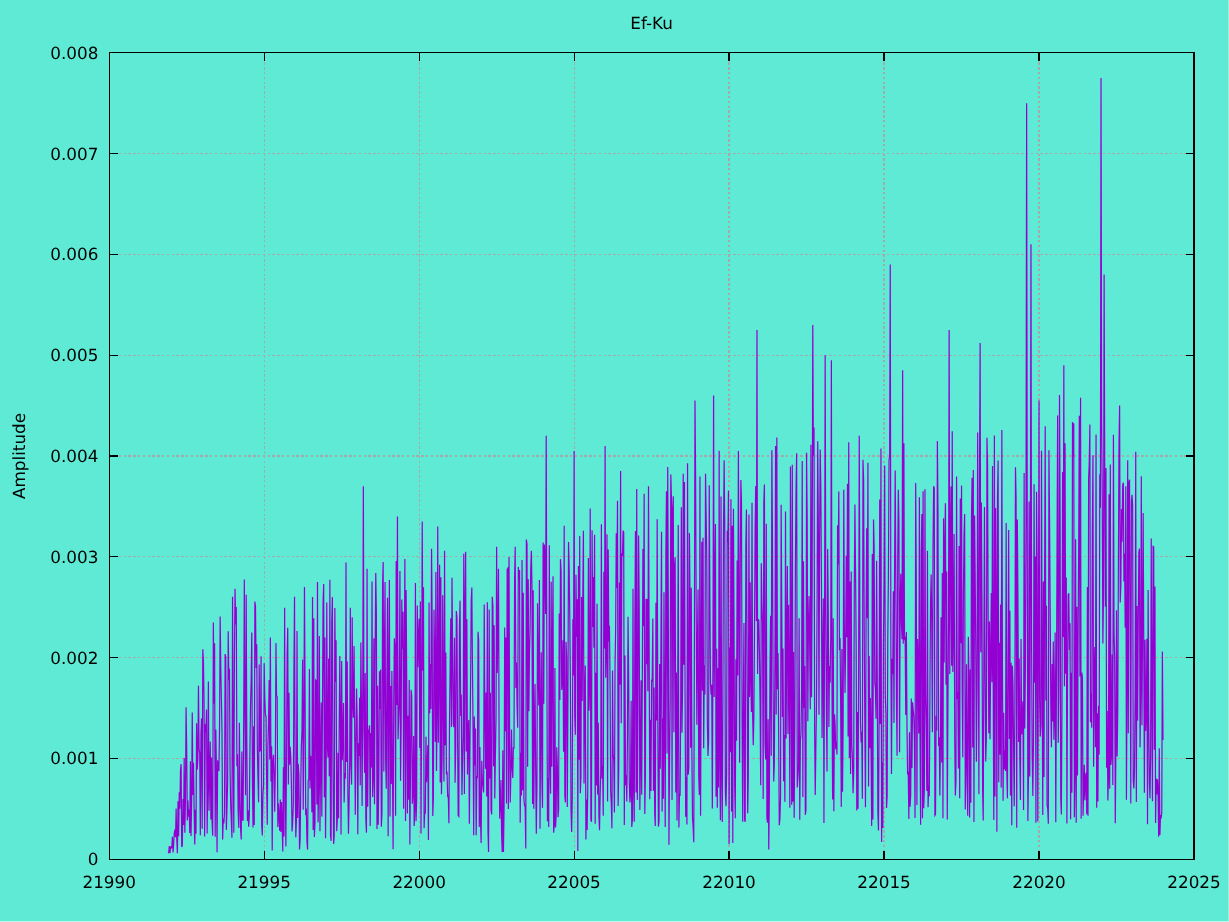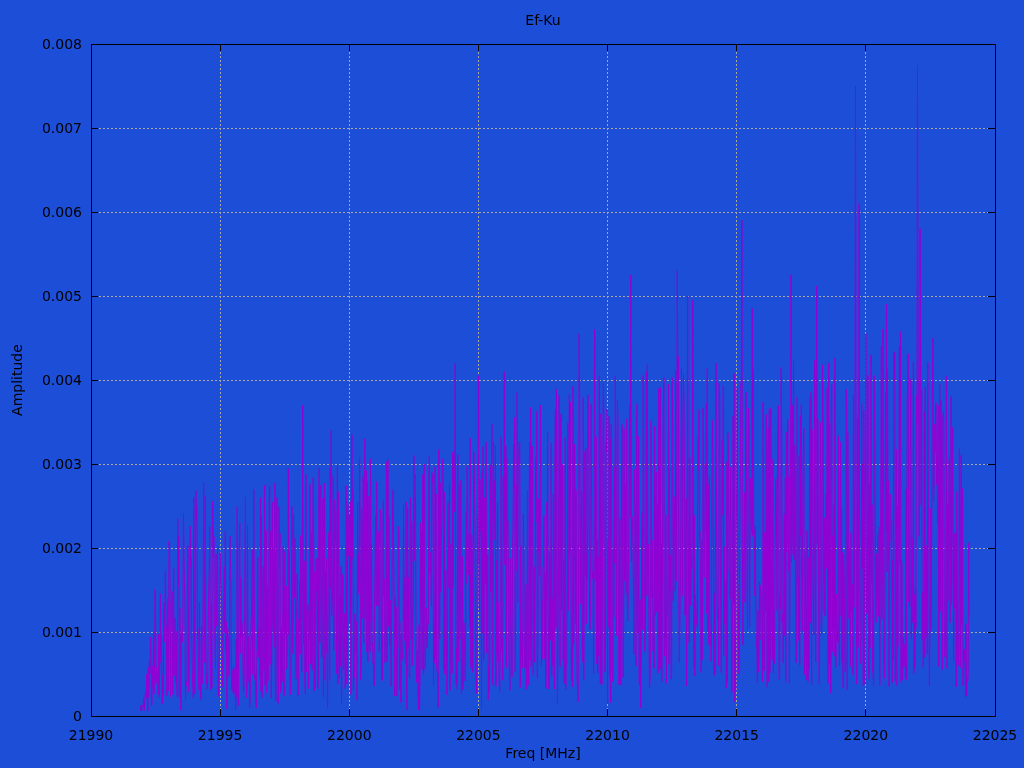--- a/index.html
+++ b/index.html
@@ -1,33 +1,32 @@
 <!DOCTYPE html>
 <html><head>
 <meta charset="utf-8">
 <style>
   html,body{margin:0;padding:0;background:#fff;}
-  .page{position:relative;width:1024px;height:768px;background:#1d4ed8;
+  .page{position:relative;width:1024px;height:768px;background:#5eead4;
         font-family:"DejaVu Sans","Liberation Sans",sans-serif;color:#000;overflow:hidden;}
   .chart-title{position:absolute;top:11px;left:91px;width:904px;text-align:center;
                font-size:14px;line-height:18px;}
   .x-axis-label{position:absolute;top:744px;left:91px;width:904px;text-align:center;
                 font-size:14px;line-height:18px;}
   .y-axis-label{position:absolute;left:17px;top:380px;transform:translate(-50%,-50%) rotate(-90deg);
                 font-size:14px;white-space:nowrap;}
   svg{position:absolute;left:0;top:0;}
   svg text{font-family:"DejaVu Sans","Liberation Sans",sans-serif;font-size:14px;fill:#000;}
 </style>
 </head>
 <body>
 
 <div class="page">
   <div class="chart-title">Ef-Ku</div>
   <div class="y-axis-label">Amplitude</div>
-  <div class="x-axis-label">Freq [MHz]</div>
   <svg id="plot" width="1024" height="768">
       <line x1="220.14285714285714" y1="44" x2="220.14285714285714" y2="716" stroke="#a8a8a8" stroke-width="1" stroke-dasharray="2,2" shape-rendering="crispEdges"></line>
       <line x1="349.2857142857143" y1="44" x2="349.2857142857143" y2="716" stroke="#a8a8a8" stroke-width="1" stroke-dasharray="2,2" shape-rendering="crispEdges"></line>
       <line x1="478.42857142857144" y1="44" x2="478.42857142857144" y2="716" stroke="#a8a8a8" stroke-width="1" stroke-dasharray="2,2" shape-rendering="crispEdges"></line>
       <line x1="607.5714285714286" y1="44" x2="607.5714285714286" y2="716" stroke="#a8a8a8" stroke-width="1" stroke-dasharray="2,2" shape-rendering="crispEdges"></line>
       <line x1="736.7142857142857" y1="44" x2="736.7142857142857" y2="716" stroke="#a8a8a8" stroke-width="1" stroke-dasharray="2,2" shape-rendering="crispEdges"></line>
       <line x1="865.8571428571429" y1="44" x2="865.8571428571429" y2="716" stroke="#a8a8a8" stroke-width="1" stroke-dasharray="2,2" shape-rendering="crispEdges"></line>
       <line x1="91" y1="632" x2="995" y2="632" stroke="#a8a8a8" stroke-width="1" stroke-dasharray="2,2" shape-rendering="crispEdges"></line>
       <line x1="91" y1="548" x2="995" y2="548" stroke="#a8a8a8" stroke-width="1" stroke-dasharray="2,2" shape-rendering="crispEdges"></line>
       <line x1="91" y1="464" x2="995" y2="464" stroke="#a8a8a8" stroke-width="1" stroke-dasharray="2,2" shape-rendering="crispEdges"></line>

